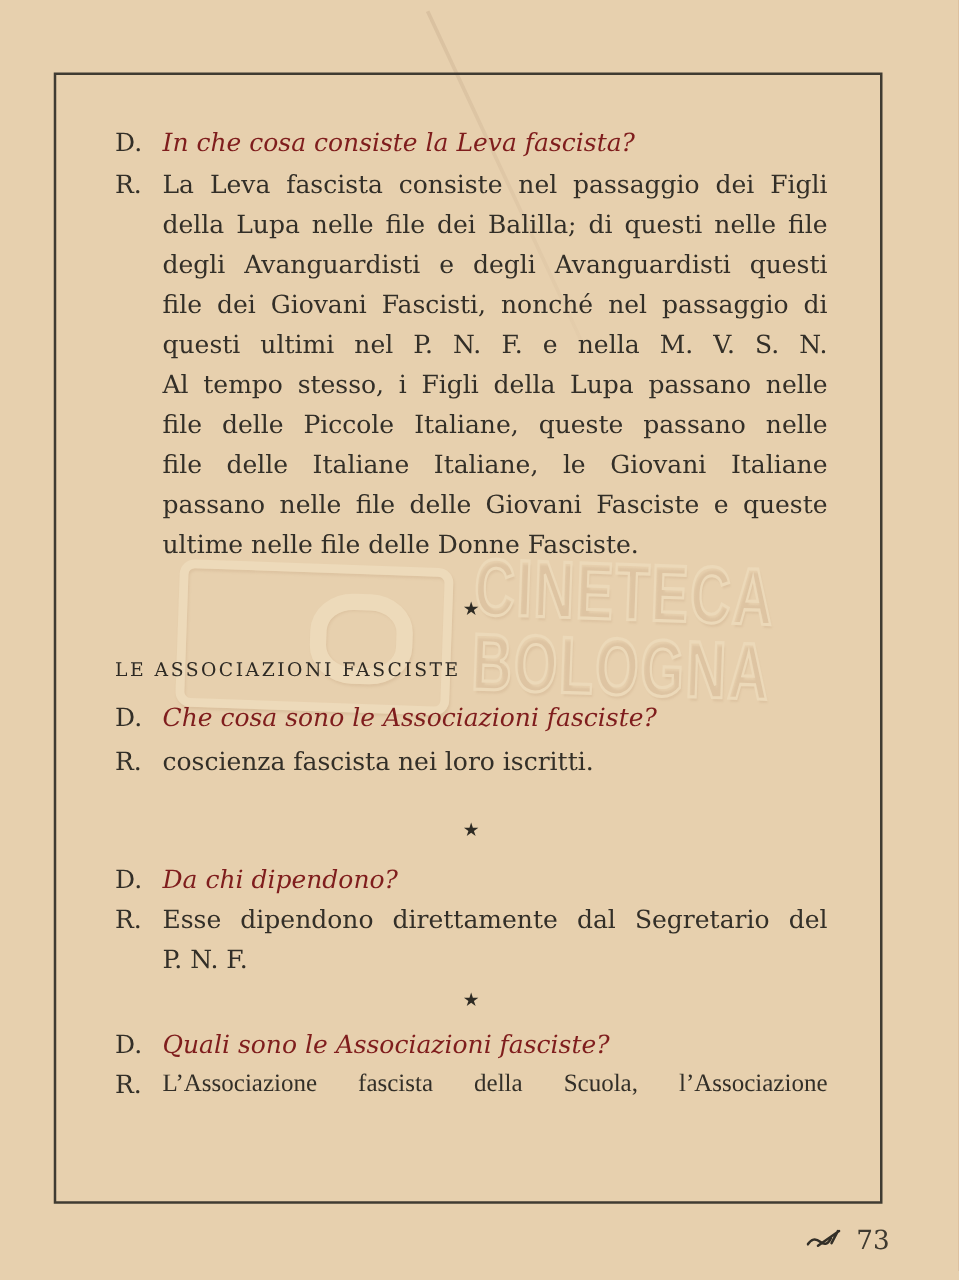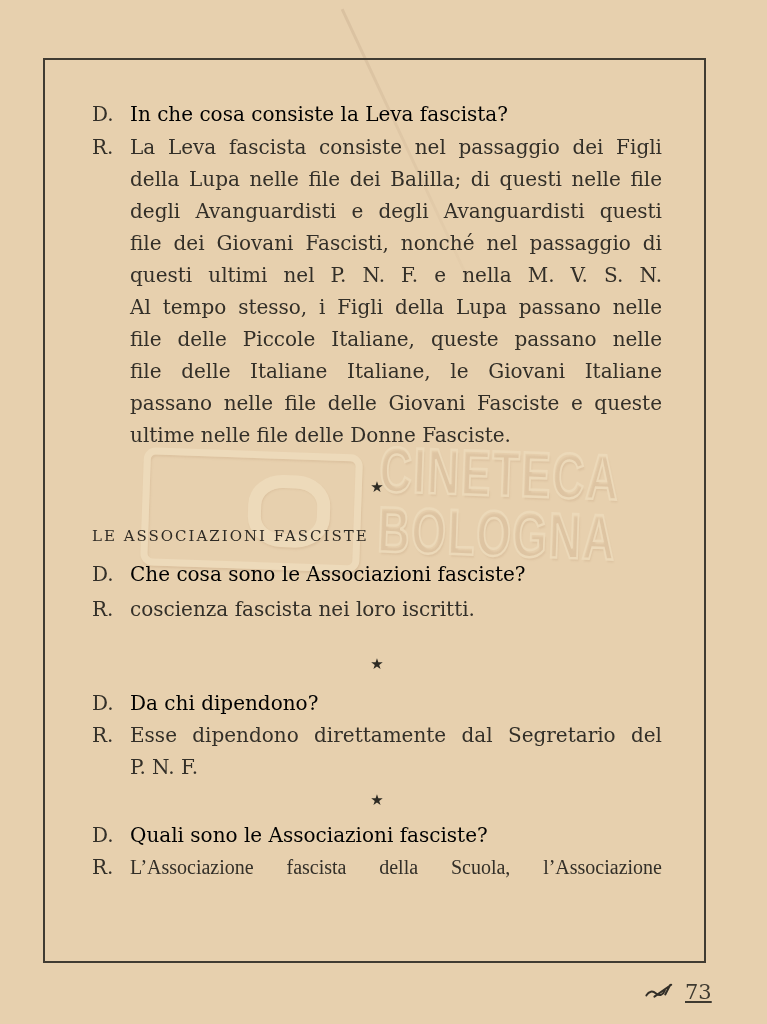--- a/index.html
+++ b/index.html
@@ -29,21 +29,21 @@
   .frame {
     position:absolute; left:43px; top:58px; width:663px; height:905px;
     border:2px solid #403b32; box-sizing:border-box;
   }
   .content {
     position:absolute; left:92px; top:98px; width:570px;
     color:#332f28; font-size:20px; line-height:32px;
   }
   .q, .a { position:relative; padding-left:38px; margin:0; }
   .label { position:absolute; left:0; top:0; color:#332f28; }
-  .q .qtext { color:#000000; }
+  .q .qtext { color:#7f1d1d;font-style:italic; }
   .line { text-align:justify; text-align-last:justify; }
   .line:last-child { text-align-last:left; }
   .a.cont .line:last-child { text-align-last:justify;font-family:Liberation Serif, serif; }
   .star { height:20px; line-height:20px; text-align:center; font-size:15px; color:#2e2b24;
           font-family:"DejaVu Sans","Liberation Sans",sans-serif; }
   .sep-1 { margin-top:26px; }
   .sep-2 { margin-top:29px; }
   .sep-3 { margin-top:7px; }
   h2.heading {
     margin:26px 0 0 0; font-weight:normal; font-size:15px; line-height:26px;
@@ -65,21 +65,21 @@
              box-shadow:1px 2px 2px rgba(165,125,90,0.3), inset 1px 1px 2px rgba(165,125,90,0.3); }
   .wm-text { position:absolute; left:240px; top:-4px;
              font-family:"Liberation Sans","DejaVu Sans",sans-serif; font-weight:bold;
              font-size:64px; line-height:60px; letter-spacing:2px;
              color:transparent; -webkit-text-stroke:2.5px #f1e2c4;
              text-shadow:2px 3px 2px rgba(170,130,95,0.30);
              transform:scale(0.70,1); transform-origin:left top; white-space:nowrap; }
 
   
   .folio { position:absolute; left:645px; top:980px; display:flex; align-items:center; gap:10px; }
-  .folio .num { font-size:21px; color:#3f3a30;text-decoration:underline; }
+  .folio .num { font-size:21px; color:#3f3a30; }
   .ornament { display:inline-block; transform:rotate(-6deg); }
 </style>
 </head>
 <body>
 
 <div class="paper">
   <div class="crease"></div>
   <div class="frame"></div>
 
   <div class="watermark">

